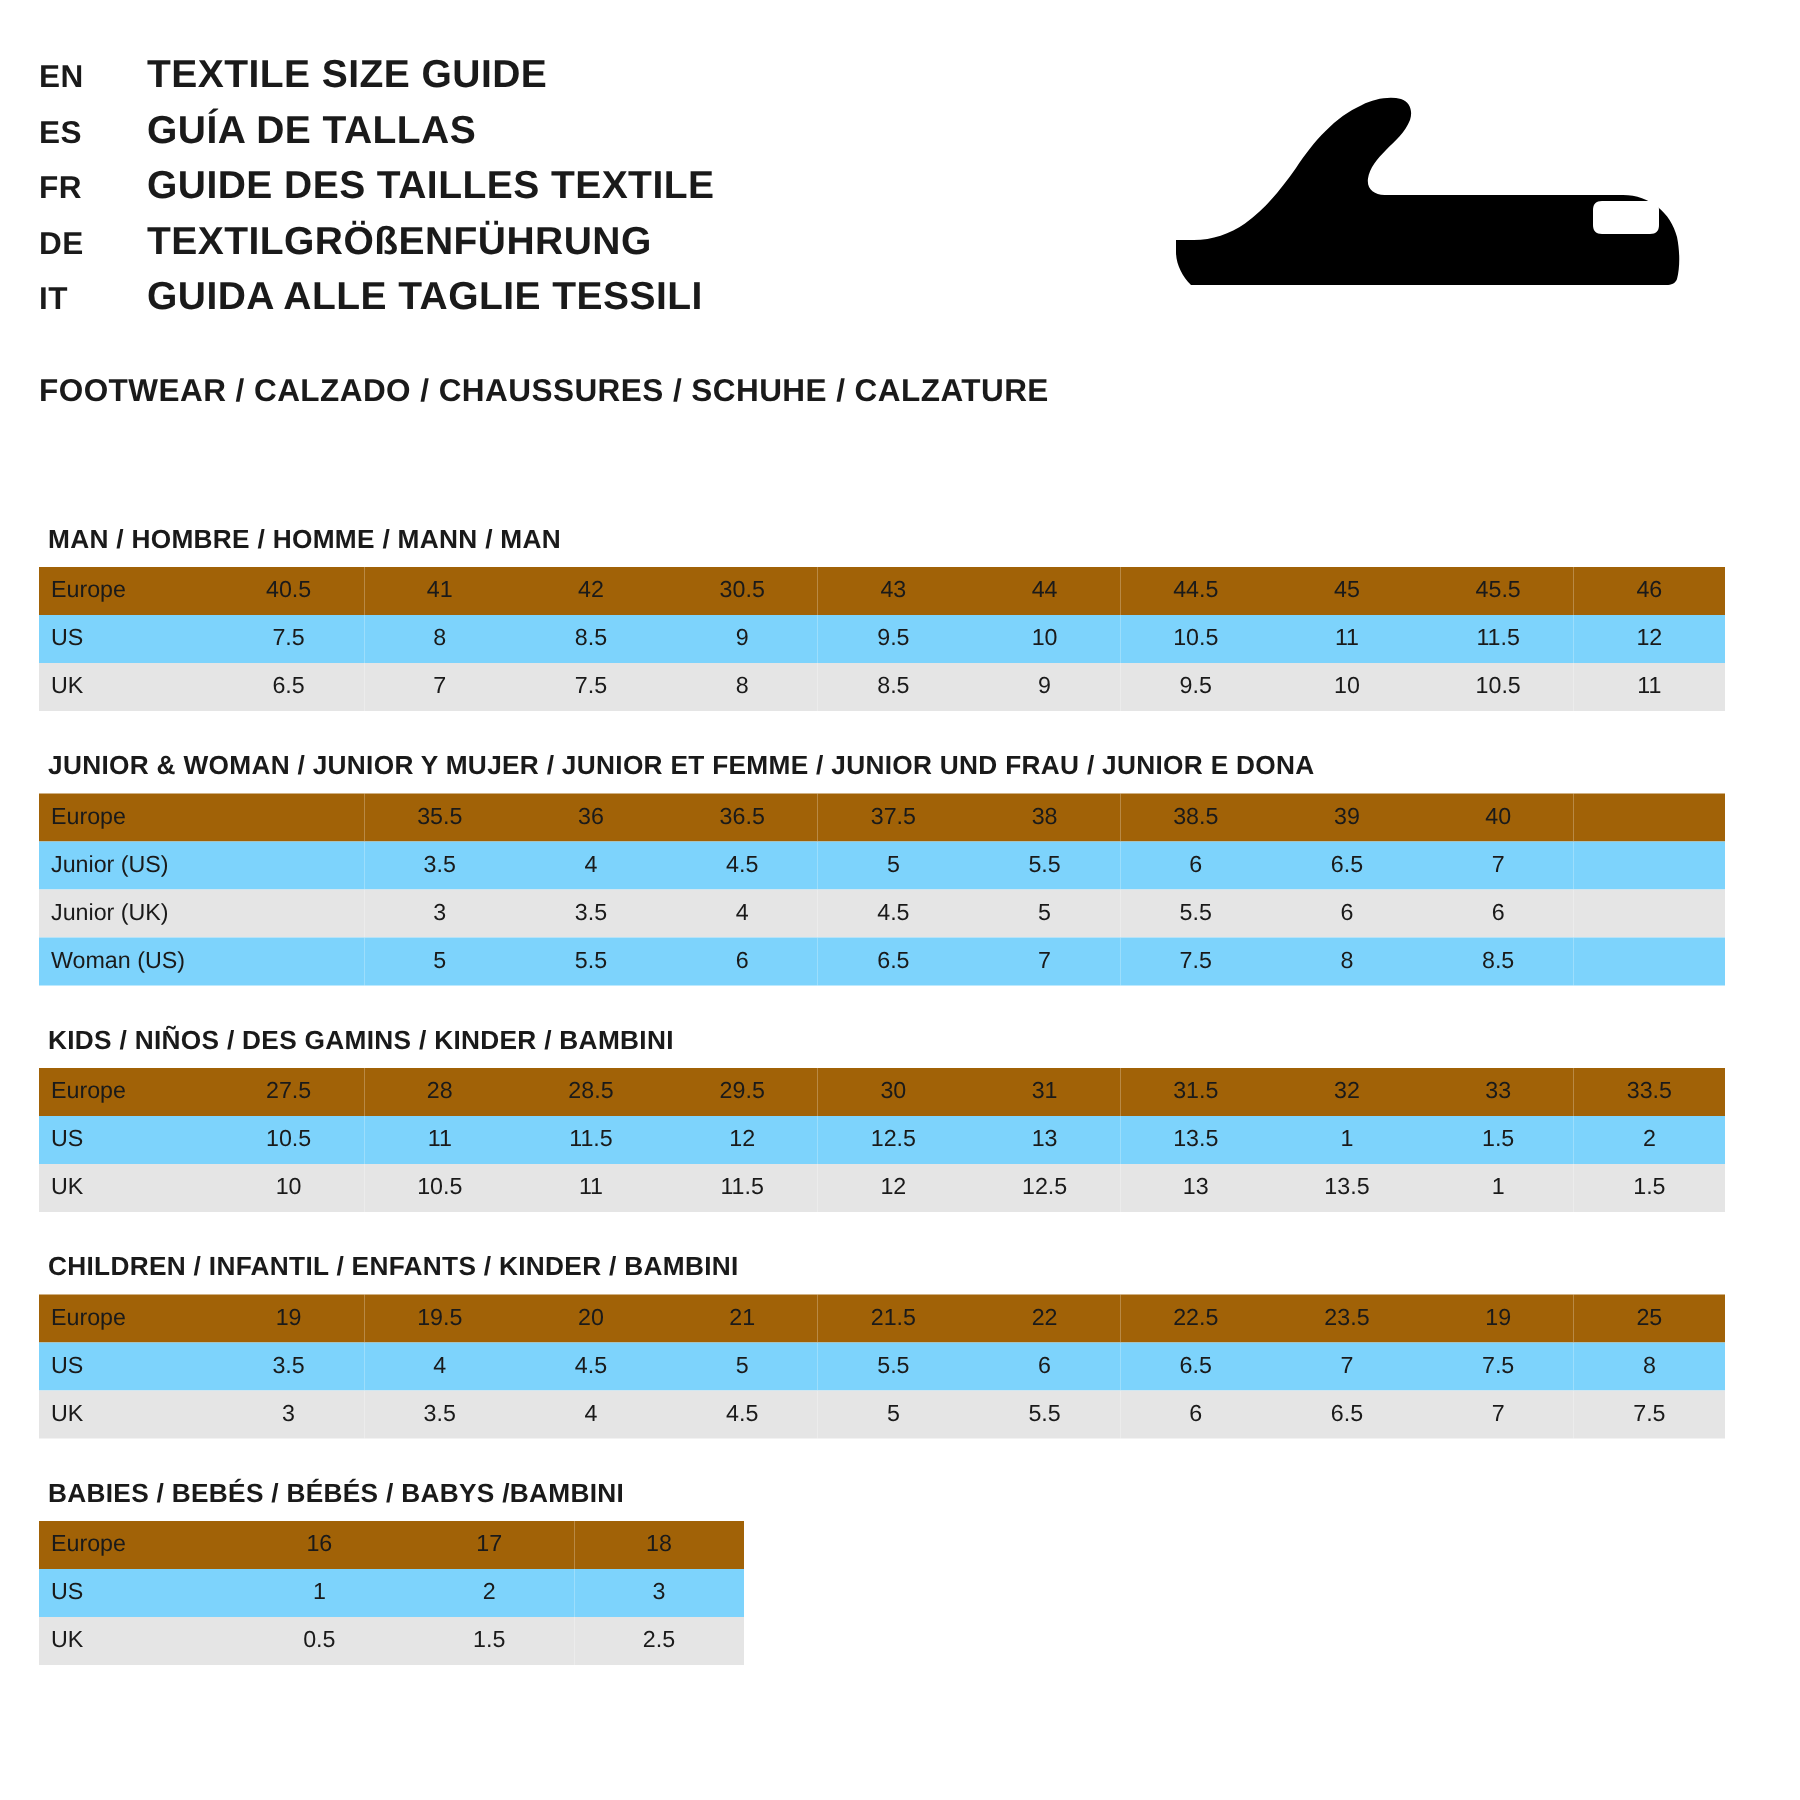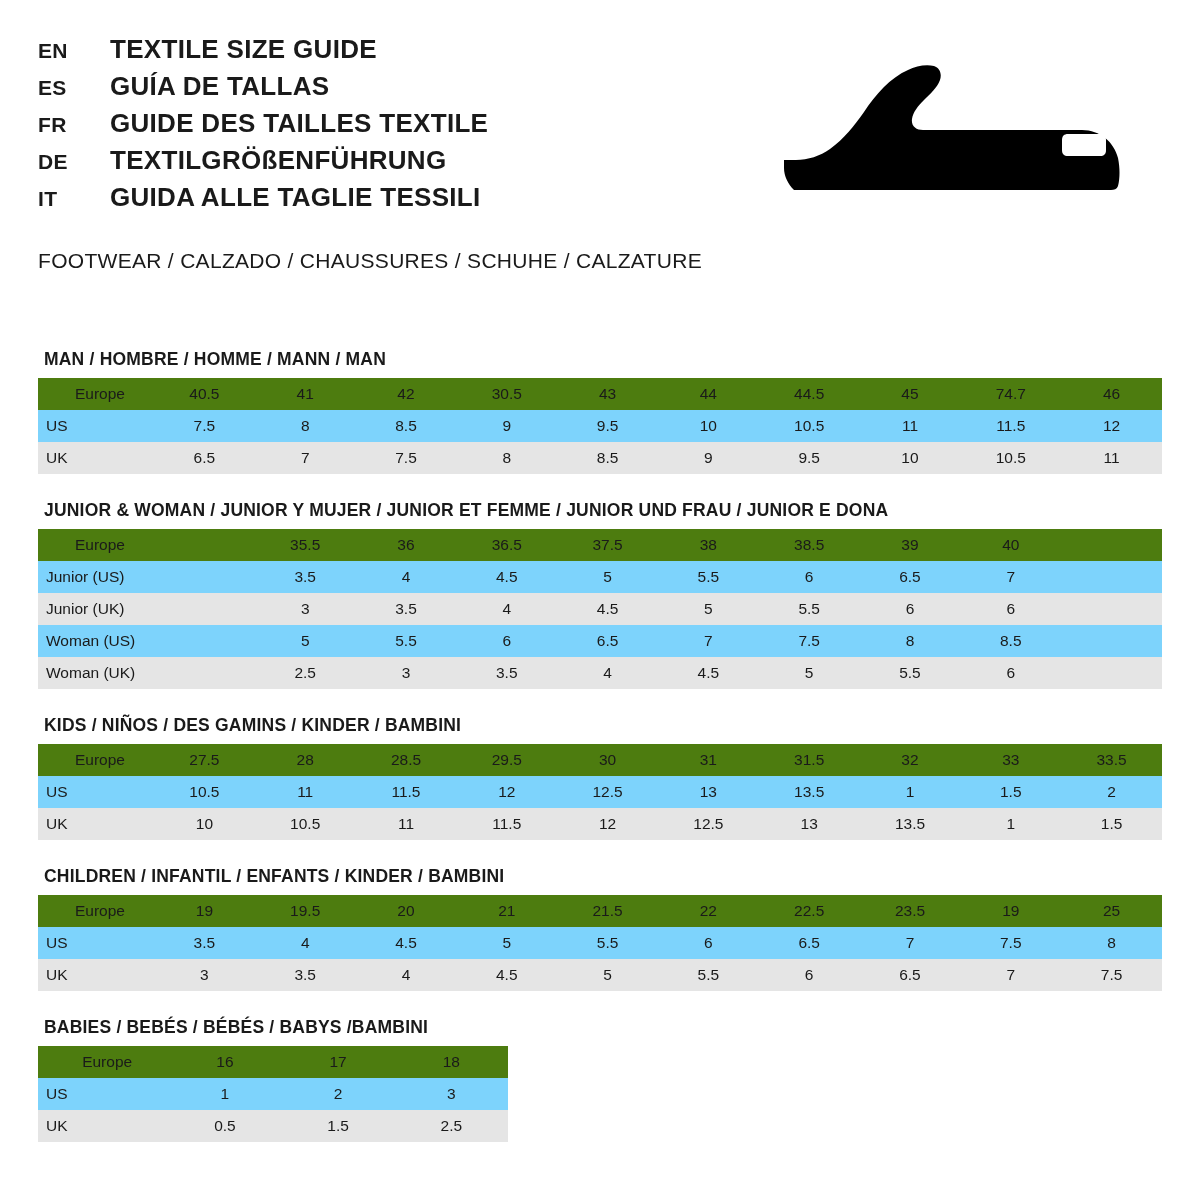--- a/index.html
+++ b/index.html
@@ -12,21 +12,21 @@
     height: 1200px;
     font-family: "Liberation Sans", sans-serif;
     color: #1a1a1a;
     overflow: hidden;
   }
   .page {
     position: relative;
     width: 1200px;
     height: 1164px;
     box-sizing: border-box;
-    padding: 34px 38px 0 38px;
+    padding: 34px 38px 0 26px;
   }
 
   
   .header {
     display: flex;
     align-items: flex-start;
     justify-content: space-between;
   }
   .lang-block {
     display: flex;
@@ -53,21 +53,21 @@
     width: 360px;
     padding-right: 30px;
     padding-top: 30px;
     display: flex;
     justify-content: center;
   }
   .shoe-wrap svg { display: block; }
 
   .section-title {
     font-size: 21px;
-    font-weight: normal;
+    font-weight: bold;
     letter-spacing: 0.3px;
     margin-top: 36px;
   }
 
   .tables {
     margin-top: 76px;
   }
 
   .group { margin-bottom: 26px; }
   .group-title {
@@ -90,21 +90,21 @@
     padding: 0;
     text-align: center;
     vertical-align: middle;
     color: #1a1a1a;
   }
   td.label {
     text-align: left;
     padding-left: 8px;
     white-space: nowrap;
   }
-  tr.shaded td { background: #4d7c0f; text-align: center; }
+  tr.shaded td { background: #a16207; }
   tr.plain td  { background: #7dd3fc; }
   tr.light td  { background: #e5e5e5; }
 
   
   table.full col.c0 { width: 116px; }
   table.full col.cx { width: 100.8px; }
   table.babies col.c0 { width: 116px; }
   table.babies col.cx { width: 100.8px; }
 </style>
 </head>
@@ -174,21 +174,21 @@
           <tr class="shaded">
             <td class="label">Europe</td>
             <td>40.5</td>
             <td>41</td>
             <td>42</td>
             <td>30.5</td>
             <td>43</td>
             <td>44</td>
             <td>44.5</td>
             <td>45</td>
-            <td>74.7</td>
+            <td>45.5</td>
             <td>46</td>
           </tr>
           <tr class="plain">
             <td class="label">US</td>
             <td>7.5</td>
             <td>8</td>
             <td>8.5</td>
             <td>9</td>
             <td>9.5</td>
             <td>10</td>
@@ -274,33 +274,20 @@
             <td class="label">Woman (US)</td>
             <td></td>
             <td>5</td>
             <td>5.5</td>
             <td>6</td>
             <td>6.5</td>
             <td>7</td>
             <td>7.5</td>
             <td>8</td>
             <td>8.5</td>
-            <td></td>
-          </tr>
-          <tr class="light">
-            <td class="label">Woman (UK)</td>
-            <td></td>
-            <td>2.5</td>
-            <td>3</td>
-            <td>3.5</td>
-            <td>4</td>
-            <td>4.5</td>
-            <td>5</td>
-            <td>5.5</td>
-            <td>6</td>
             <td></td>
           </tr>
         </tbody>
       </table>
     </div>
 
     <div class="group">
       <div class="group-title">KIDS / NIÑOS / DES GAMINS / KINDER / BAMBINI</div>
       <table class="full">
         <colgroup>

